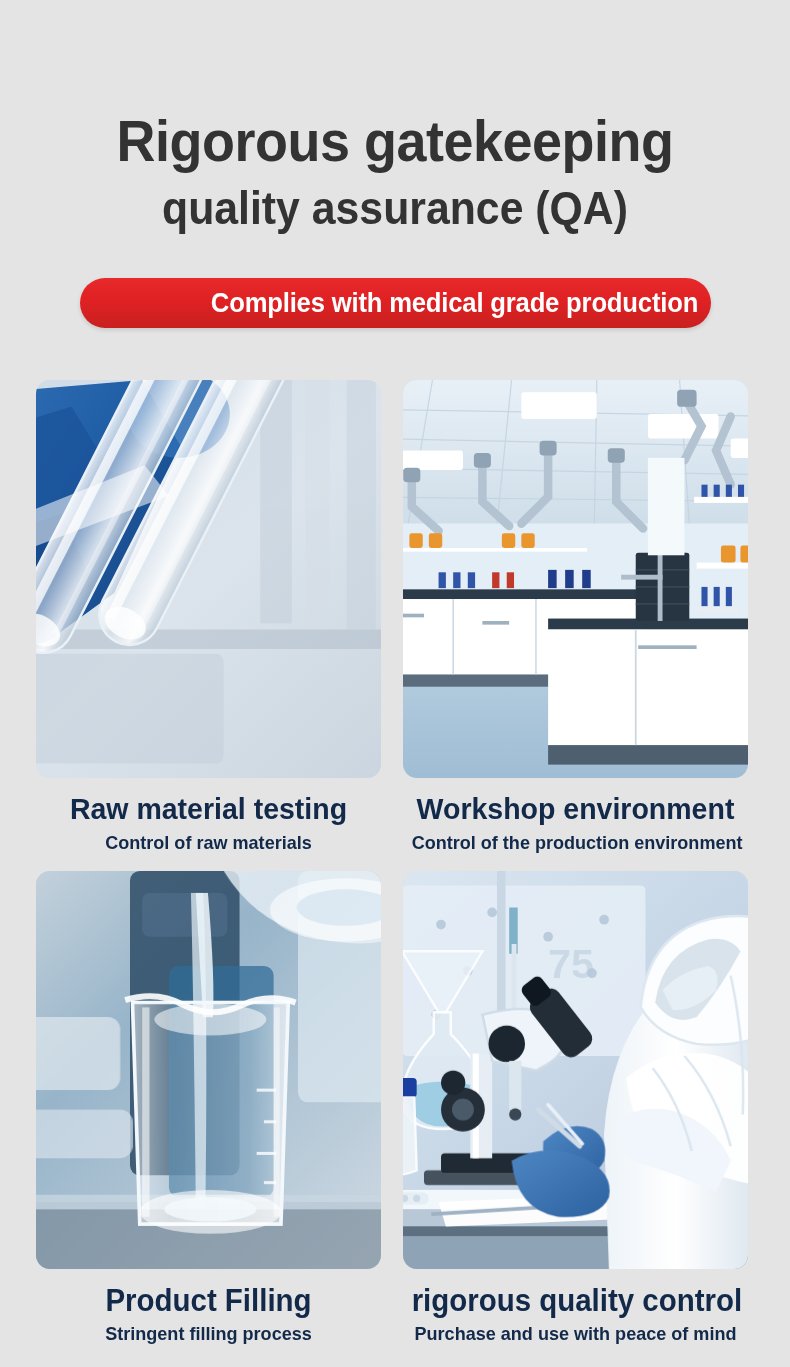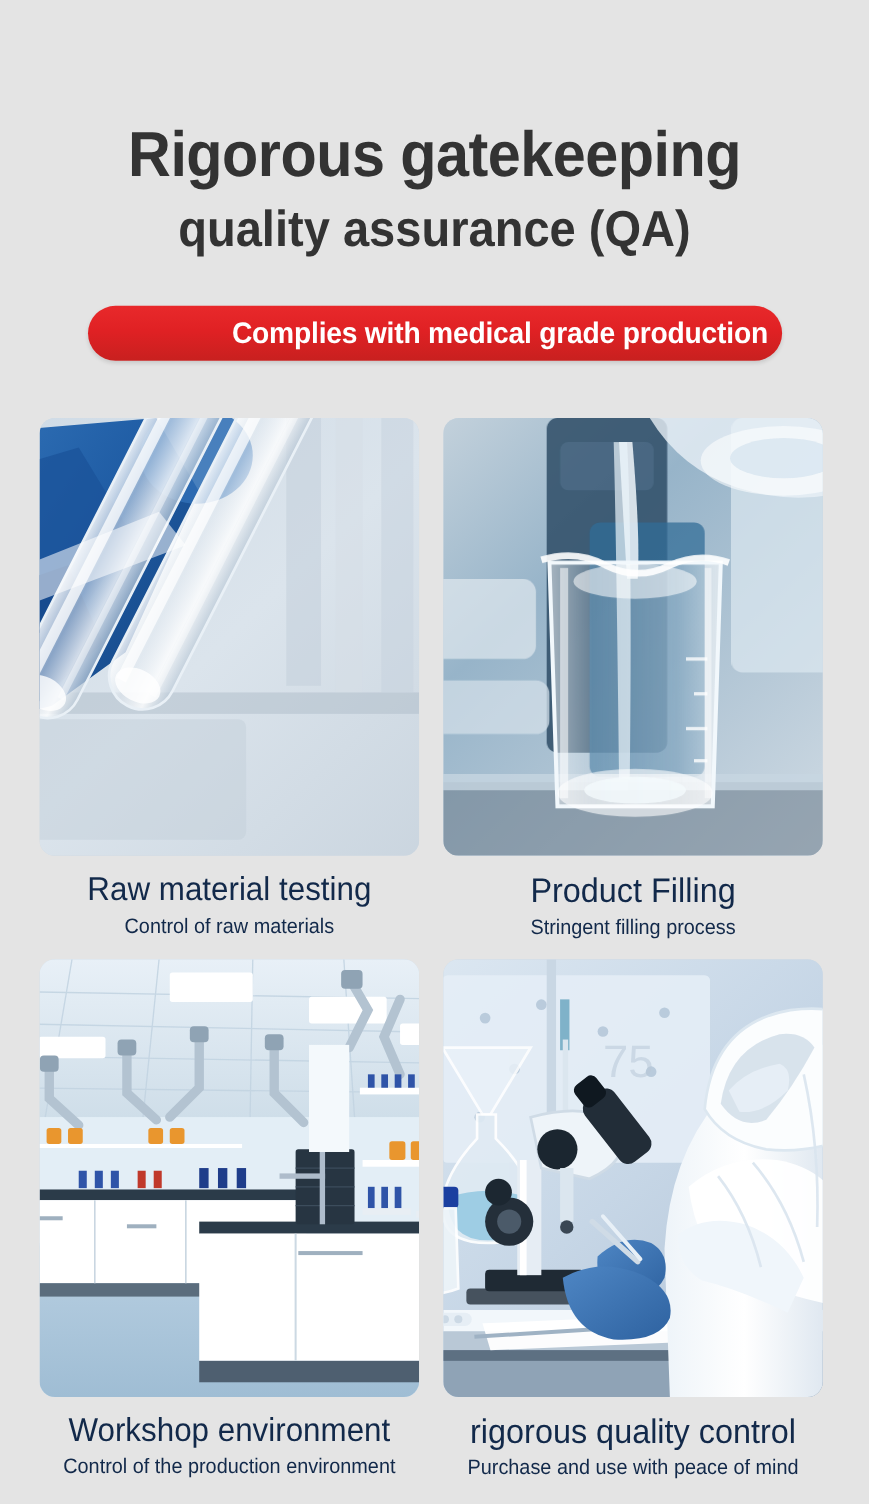--- a/index.html
+++ b/index.html
@@ -68,20 +68,21 @@
   .grid {
     margin-top: 52px;
     padding: 0 36px;
     display: grid;
     grid-template-columns: 345px 345px;
     column-gap: 22px;
     row-gap: 16px;
   }
   .card {
     width: 345px;
+    font-weight: bold;
   }
   .thumb {
     width: 345px;
     height: 398px;
     border-radius: 14px;
     overflow: hidden;
     position: relative;
     background: #cfd9e2;
   }
   .thumb svg { display: block; width: 100%; height: 100%; }
@@ -172,81 +173,20 @@
           <rect x="173" y="-70" width="8" height="290" fill="#ffffff" opacity="0.7"></rect>
           <rect x="201" y="-70" width="5" height="290" fill="#ffffff" opacity="0.4"></rect>
           <ellipse cx="190" cy="218" rx="18" ry="12" fill="#ffffff" opacity="0.8"></ellipse>
         </g>
 
         <path d="M0 118 L120 70 L140 95 L0 148 Z" fill="#ffffff" opacity="0.55"></path>
       </svg>
     </div>
     <div class="cap-title">Raw material testing</div>
     <div class="cap-sub">Control of raw materials</div>
-  </div>
-
-  <div class="card row2">
-    <div class="thumb">
-      <svg viewBox="0 0 345 327" preserveAspectRatio="xMidYMid slice">
-        <defs>
-          <linearGradient id="bgC" x1="0" y1="0" x2="1" y2="1">
-            <stop offset="0" stop-color="#c9d5de"></stop>
-            <stop offset="0.35" stop-color="#97b4c9"></stop>
-            <stop offset="0.7" stop-color="#b8cad8"></stop>
-            <stop offset="1" stop-color="#d4dee6"></stop>
-          </linearGradient>
-          <linearGradient id="glassC" x1="0" y1="0" x2="1" y2="0">
-            <stop offset="0" stop-color="#ffffff" stop-opacity="0.55"></stop>
-            <stop offset="0.25" stop-color="#dfe9f0" stop-opacity="0.25"></stop>
-            <stop offset="0.75" stop-color="#ffffff" stop-opacity="0.35"></stop>
-            <stop offset="1" stop-color="#ffffff" stop-opacity="0.6"></stop>
-          </linearGradient>
-        </defs>
-        <rect width="345" height="327" fill="url(#bgC)"></rect>
-
-        <g opacity="0.85">
-          <rect x="108" y="0" width="90" height="250" rx="8" fill="#2d4c66"></rect>
-          <rect x="118" y="18" width="70" height="36" rx="6" fill="#40607c" opacity="0.7"></rect>
-          <rect x="140" y="78" width="86" height="190" rx="8" fill="#1f5f8e" opacity="0.75"></rect>
-          <rect x="0" y="120" width="100" height="60" rx="10" fill="#e2eaf0" opacity="0.8"></rect>
-          <rect x="0" y="196" width="110" height="40" rx="10" fill="#dbe5ed" opacity="0.75"></rect>
-          <rect x="246" y="0" width="99" height="190" rx="8" fill="#dbe6ee" opacity="0.85"></rect>
-        </g>
-
-        <rect y="272" width="345" height="55" fill="#6f8190" opacity="0.6"></rect>
-        <rect y="266" width="345" height="12" fill="#c7d6e1" opacity="0.8"></rect>
-
-        <path d="M185 0 L345 0 L345 50 Q300 68 250 52 Q208 38 185 0 Z" fill="#e8f0f6" opacity="0.8"></path>
-        <ellipse cx="285" cy="32" rx="62" ry="26" fill="#ffffff" opacity="0.55"></ellipse>
-        <ellipse cx="285" cy="30" rx="40" ry="15" fill="#cfe0ec" opacity="0.6"></ellipse>
-
-        <path d="M172 18 Q178 90 176 120 L168 120 Q166 88 162 18 Z" fill="#f1f7fb" opacity="0.85"></path>
-        <path d="M168 18 Q172 92 170 270 L162 270 Q160 92 158 18 Z" fill="#eaf3f9" opacity="0.7"></path>
-
-        <path d="M110 108 L238 108 L232 290 L116 290 Z" fill="url(#glassC)" stroke="#f2f8fc" stroke-width="3"></path>
-        <path d="M104 106 Q130 98 152 110 Q176 122 200 110 Q222 100 244 108" fill="none" stroke="#ffffff" stroke-width="5" opacity="0.9"></path>
-
-        <ellipse cx="174" cy="122" rx="46" ry="13" fill="#ffffff" opacity="0.55"></ellipse>
-
-        <ellipse cx="174" cy="280" rx="58" ry="18" fill="#ffffff" opacity="0.6"></ellipse>
-        <ellipse cx="174" cy="278" rx="38" ry="10" fill="#f4fafd" opacity="0.8"></ellipse>
-
-        <g stroke="#ffffff" stroke-width="2.5" opacity="0.8">
-          <line x1="212" y1="180" x2="228" y2="180"></line>
-          <line x1="218" y1="206" x2="228" y2="206"></line>
-          <line x1="212" y1="232" x2="228" y2="232"></line>
-          <line x1="218" y1="256" x2="228" y2="256"></line>
-        </g>
-
-        <rect x="118" y="112" width="6" height="172" fill="#ffffff" opacity="0.55"></rect>
-        <rect x="226" y="112" width="5" height="172" fill="#ffffff" opacity="0.45"></rect>
-      </svg>
-    </div>
-    <div class="cap-title">Product Filling</div>
-    <div class="cap-sub">Stringent filling process</div>
   </div>
 
   <div class="card">
     <div class="thumb">
       <svg viewBox="0 0 345 327" preserveAspectRatio="xMidYMid slice">
         <defs>
           <linearGradient id="ceilB" x1="0" y1="0" x2="0" y2="1">
             <stop offset="0" stop-color="#e8f0f7"></stop>
             <stop offset="1" stop-color="#cfdee9"></stop>
           </linearGradient>
@@ -389,20 +329,81 @@
       </svg>
     </div>
     <div class="cap-title">Workshop environment</div>
     <div class="cap-sub">Control of the production environment</div>
   </div>
 
   <div class="card row2">
     <div class="thumb">
       <svg viewBox="0 0 345 327" preserveAspectRatio="xMidYMid slice">
         <defs>
+          <linearGradient id="bgC" x1="0" y1="0" x2="1" y2="1">
+            <stop offset="0" stop-color="#c9d5de"></stop>
+            <stop offset="0.35" stop-color="#97b4c9"></stop>
+            <stop offset="0.7" stop-color="#b8cad8"></stop>
+            <stop offset="1" stop-color="#d4dee6"></stop>
+          </linearGradient>
+          <linearGradient id="glassC" x1="0" y1="0" x2="1" y2="0">
+            <stop offset="0" stop-color="#ffffff" stop-opacity="0.55"></stop>
+            <stop offset="0.25" stop-color="#dfe9f0" stop-opacity="0.25"></stop>
+            <stop offset="0.75" stop-color="#ffffff" stop-opacity="0.35"></stop>
+            <stop offset="1" stop-color="#ffffff" stop-opacity="0.6"></stop>
+          </linearGradient>
+        </defs>
+        <rect width="345" height="327" fill="url(#bgC)"></rect>
+
+        <g opacity="0.85">
+          <rect x="108" y="0" width="90" height="250" rx="8" fill="#2d4c66"></rect>
+          <rect x="118" y="18" width="70" height="36" rx="6" fill="#40607c" opacity="0.7"></rect>
+          <rect x="140" y="78" width="86" height="190" rx="8" fill="#1f5f8e" opacity="0.75"></rect>
+          <rect x="0" y="120" width="100" height="60" rx="10" fill="#e2eaf0" opacity="0.8"></rect>
+          <rect x="0" y="196" width="110" height="40" rx="10" fill="#dbe5ed" opacity="0.75"></rect>
+          <rect x="246" y="0" width="99" height="190" rx="8" fill="#dbe6ee" opacity="0.85"></rect>
+        </g>
+
+        <rect y="272" width="345" height="55" fill="#6f8190" opacity="0.6"></rect>
+        <rect y="266" width="345" height="12" fill="#c7d6e1" opacity="0.8"></rect>
+
+        <path d="M185 0 L345 0 L345 50 Q300 68 250 52 Q208 38 185 0 Z" fill="#e8f0f6" opacity="0.8"></path>
+        <ellipse cx="285" cy="32" rx="62" ry="26" fill="#ffffff" opacity="0.55"></ellipse>
+        <ellipse cx="285" cy="30" rx="40" ry="15" fill="#cfe0ec" opacity="0.6"></ellipse>
+
+        <path d="M172 18 Q178 90 176 120 L168 120 Q166 88 162 18 Z" fill="#f1f7fb" opacity="0.85"></path>
+        <path d="M168 18 Q172 92 170 270 L162 270 Q160 92 158 18 Z" fill="#eaf3f9" opacity="0.7"></path>
+
+        <path d="M110 108 L238 108 L232 290 L116 290 Z" fill="url(#glassC)" stroke="#f2f8fc" stroke-width="3"></path>
+        <path d="M104 106 Q130 98 152 110 Q176 122 200 110 Q222 100 244 108" fill="none" stroke="#ffffff" stroke-width="5" opacity="0.9"></path>
+
+        <ellipse cx="174" cy="122" rx="46" ry="13" fill="#ffffff" opacity="0.55"></ellipse>
+
+        <ellipse cx="174" cy="280" rx="58" ry="18" fill="#ffffff" opacity="0.6"></ellipse>
+        <ellipse cx="174" cy="278" rx="38" ry="10" fill="#f4fafd" opacity="0.8"></ellipse>
+
+        <g stroke="#ffffff" stroke-width="2.5" opacity="0.8">
+          <line x1="212" y1="180" x2="228" y2="180"></line>
+          <line x1="218" y1="206" x2="228" y2="206"></line>
+          <line x1="212" y1="232" x2="228" y2="232"></line>
+          <line x1="218" y1="256" x2="228" y2="256"></line>
+        </g>
+
+        <rect x="118" y="112" width="6" height="172" fill="#ffffff" opacity="0.55"></rect>
+        <rect x="226" y="112" width="5" height="172" fill="#ffffff" opacity="0.45"></rect>
+      </svg>
+    </div>
+    <div class="cap-title">Product Filling</div>
+    <div class="cap-sub">Stringent filling process</div>
+  </div>
+
+  <div class="card row2">
+    <div class="thumb">
+      <svg viewBox="0 0 345 327" preserveAspectRatio="xMidYMid slice">
+        <defs>
           <linearGradient id="bgD" x1="0" y1="0" x2="1" y2="1">
             <stop offset="0" stop-color="#dde8f2"></stop>
             <stop offset="0.5" stop-color="#c6d6e6"></stop>
             <stop offset="1" stop-color="#aebfd2"></stop>
           </linearGradient>
           <linearGradient id="suitD" x1="0" y1="0" x2="1" y2="0">
             <stop offset="0" stop-color="#eef4f9"></stop>
             <stop offset="0.4" stop-color="#ffffff"></stop>
             <stop offset="1" stop-color="#cfdce9"></stop>
           </linearGradient>

